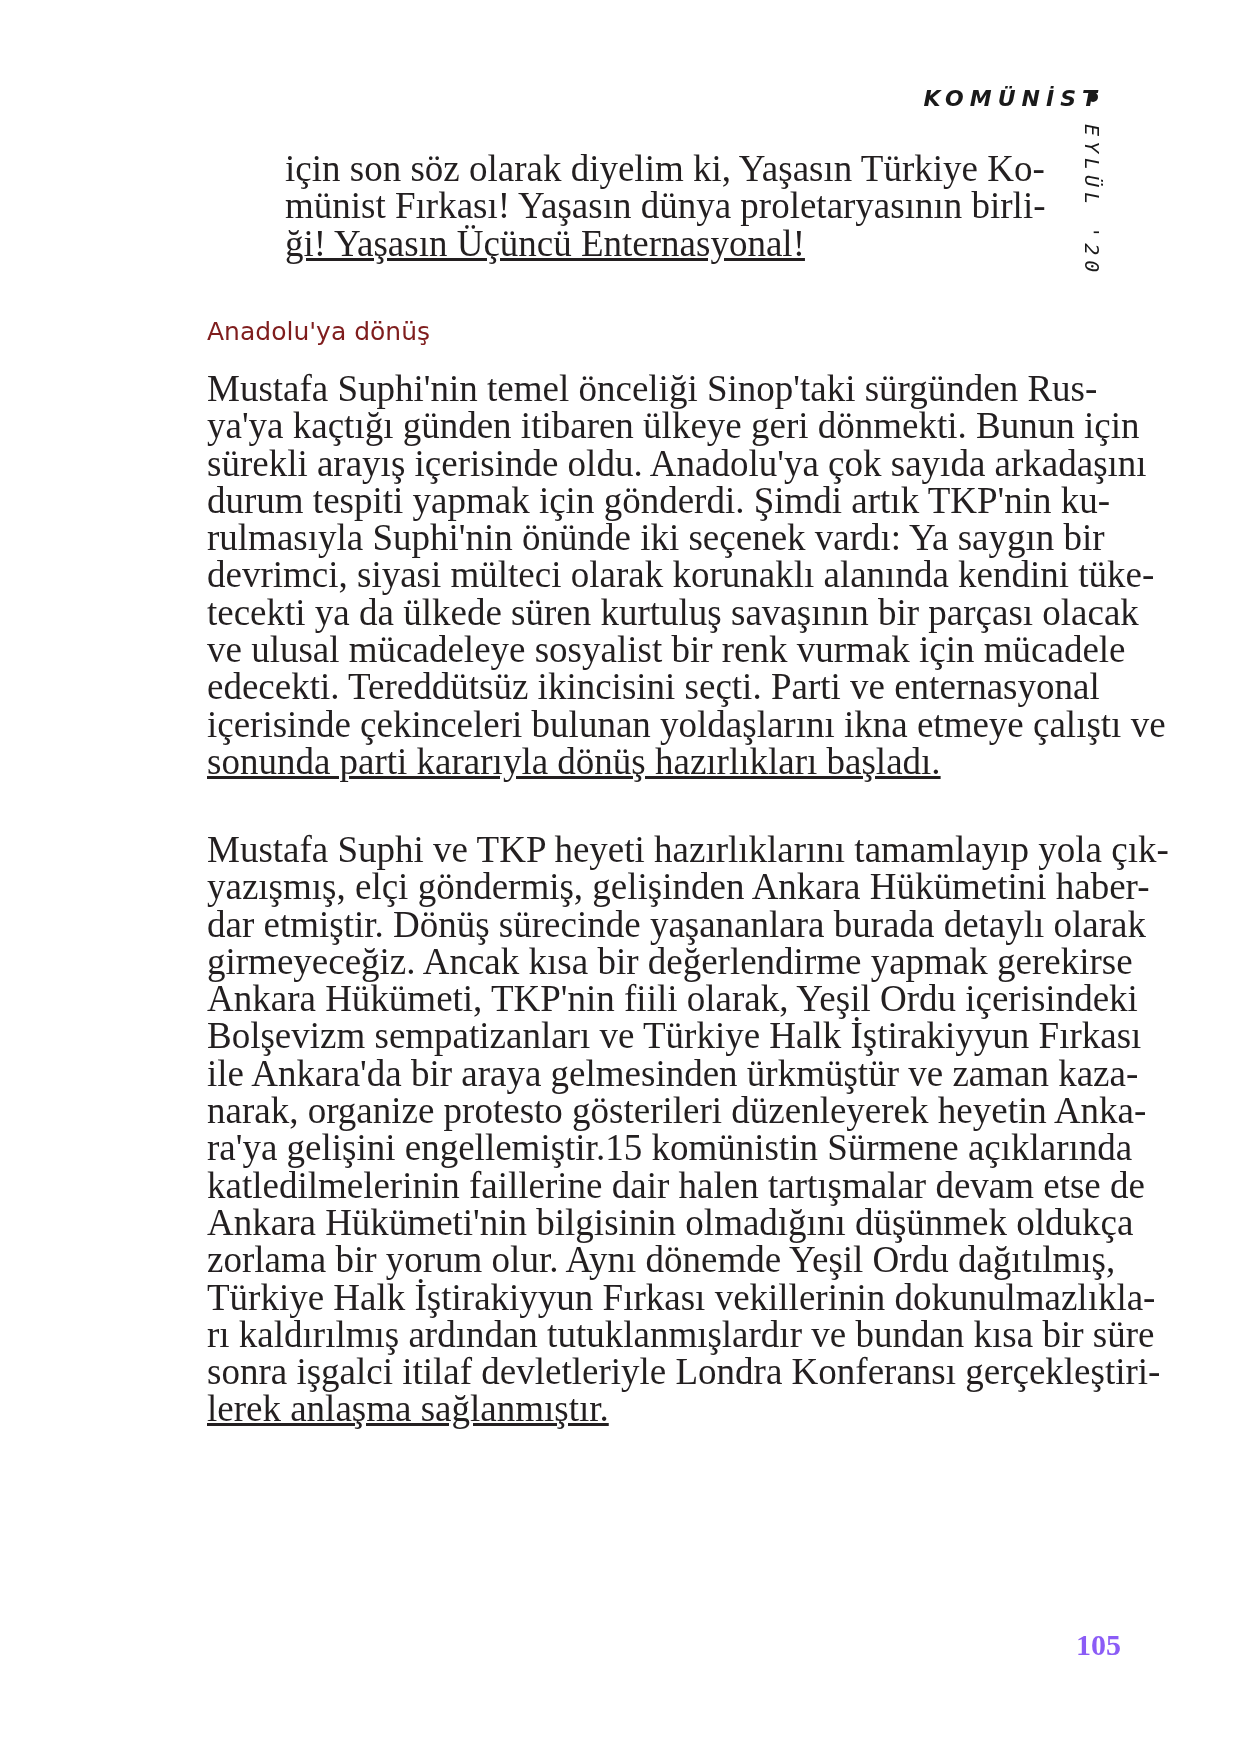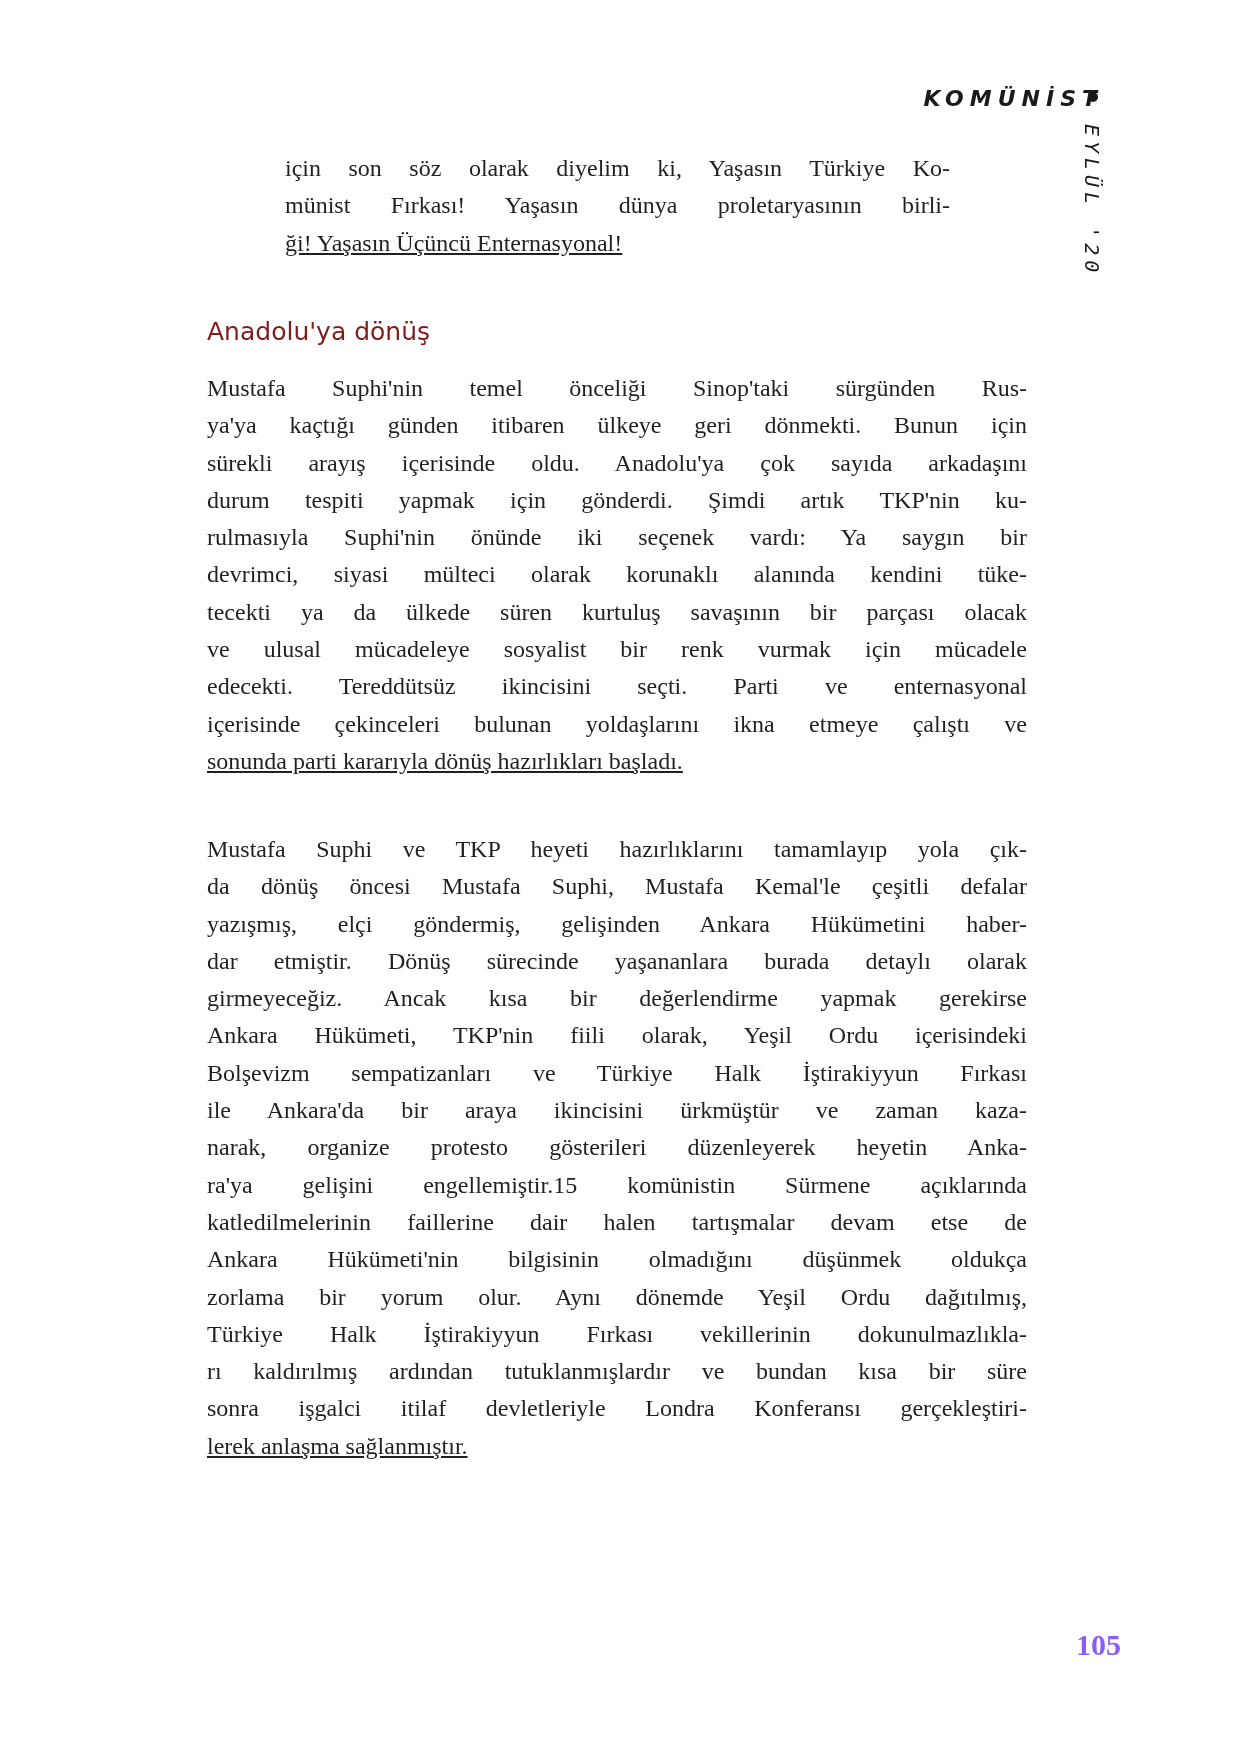--- a/index.html
+++ b/index.html
@@ -12,21 +12,21 @@
   }
   .bullet {
     position: absolute; left: 1088px; top: 92px; width: 10px; height: 10px;
     background: #1a1a1a; border-radius: 50%;
   }
   .vertical-issue {
     position: absolute; left: 1080px; top: 124px;
     writing-mode: vertical-rl; font-family: "DejaVu Sans Mono", monospace;
     font-style: italic; font-size: 20px; letter-spacing: 5px; color: #1a1a1a;
   }
-  .text-block { position: absolute; font-family: "Liberation Serif", serif; font-size: 24px; color: #231f20; }
+  .text-block { position: absolute; font-family: "Liberation Serif", serif; font-size: 37px; color: #231f20; }
   .line { height: 37.3px; line-height: 37.3px; white-space: nowrap; text-align: justify; text-align-last: justify; }
   .line.last { text-align-last: left; text-decoration: underline; }
   .quote { left: 285px; top: 150px; width: 665px; }
   .section-heading {
     position: absolute; left: 207px; top: 317px;
     font-family: "DejaVu Sans", sans-serif; font-size: 25px; color: #7f1d1d;
   }
   .para1 { left: 207px; top: 370px; width: 820px; }
   .para2 { left: 207px; top: 815px; width: 820px; margin-top: 16px; }
   .page-number {
@@ -60,27 +60,26 @@
     <div class="line">devrimci, siyasi mülteci olarak korunaklı alanında kendini tüke-</div>
     <div class="line">tecekti ya da ülkede süren kurtuluş savaşının bir parçası olacak</div>
     <div class="line">ve ulusal mücadeleye sosyalist bir renk vurmak için mücadele</div>
     <div class="line">edecekti. Tereddütsüz ikincisini seçti. Parti ve enternasyonal</div>
     <div class="line">içerisinde çekinceleri bulunan yoldaşlarını ikna etmeye çalıştı ve</div>
     <div class="line last">sonunda parti kararıyla dönüş hazırlıkları başladı.</div>
   </div>
 
   <div class="text-block para2">
     <div class="line">Mustafa Suphi ve TKP heyeti hazırlıklarını tamamlayıp yola çık-</div>
-    <div class="line">da dönüş öncesi Mustafa Suphi, Mustafa Kemal'le çeşitli defalar</div>
     <div class="line">yazışmış, elçi göndermiş, gelişinden Ankara Hükümetini haber-</div>
     <div class="line">dar etmiştir. Dönüş sürecinde yaşananlara burada detaylı olarak</div>
     <div class="line">girmeyeceğiz. Ancak kısa bir değerlendirme yapmak gerekirse</div>
     <div class="line">Ankara Hükümeti, TKP'nin fiili olarak, Yeşil Ordu içerisindeki</div>
     <div class="line">Bolşevizm sempatizanları ve Türkiye Halk İştirakiyyun Fırkası</div>
-    <div class="line">ile Ankara'da bir araya ikincisini ürkmüştür ve zaman kaza-</div>
+    <div class="line">ile Ankara'da bir araya gelmesinden ürkmüştür ve zaman kaza-</div>
     <div class="line">narak, organize protesto gösterileri düzenleyerek heyetin Anka-</div>
     <div class="line">ra'ya gelişini engellemiştir.15 komünistin Sürmene açıklarında</div>
     <div class="line">katledilmelerinin faillerine dair halen tartışmalar devam etse de</div>
     <div class="line">Ankara Hükümeti'nin bilgisinin olmadığını düşünmek oldukça</div>
     <div class="line">zorlama bir yorum olur. Aynı dönemde Yeşil Ordu dağıtılmış,</div>
     <div class="line">Türkiye Halk İştirakiyyun Fırkası vekillerinin dokunulmazlıkla-</div>
     <div class="line">rı kaldırılmış ardından tutuklanmışlardır ve bundan kısa bir süre</div>
     <div class="line">sonra işgalci itilaf devletleriyle Londra Konferansı gerçekleştiri-</div>
     <div class="line last">lerek anlaşma sağlanmıştır.</div>
   </div>

